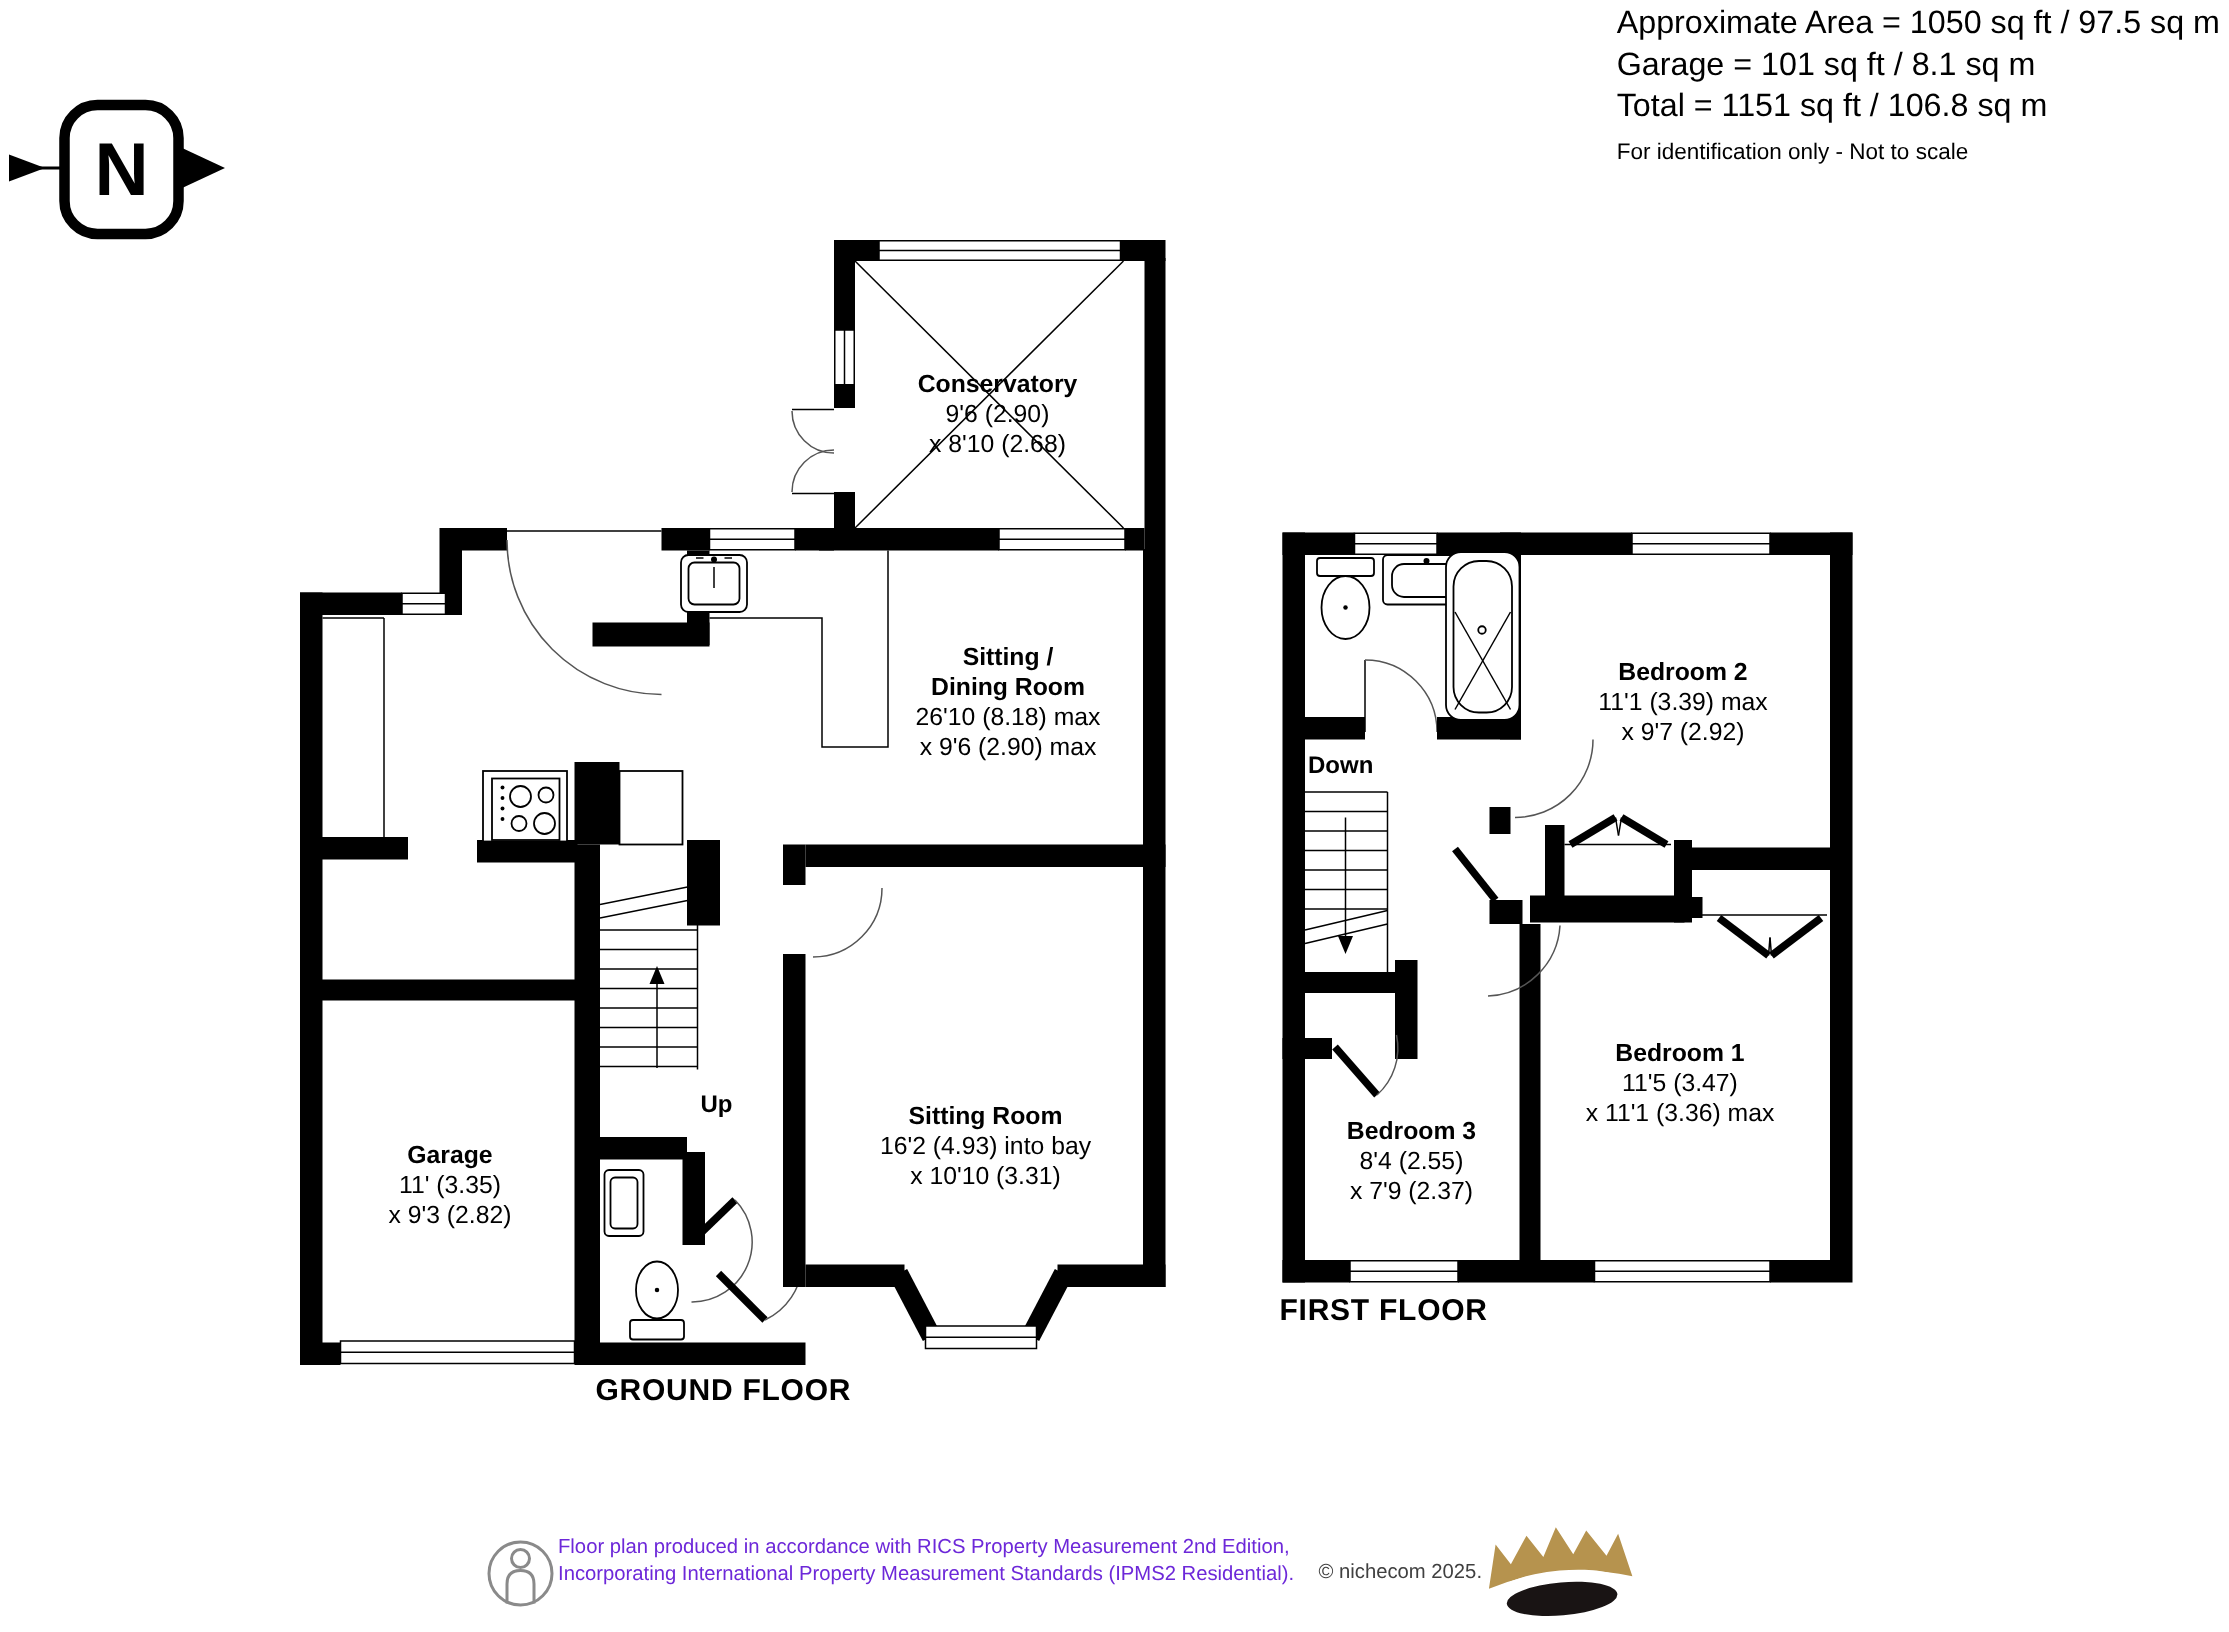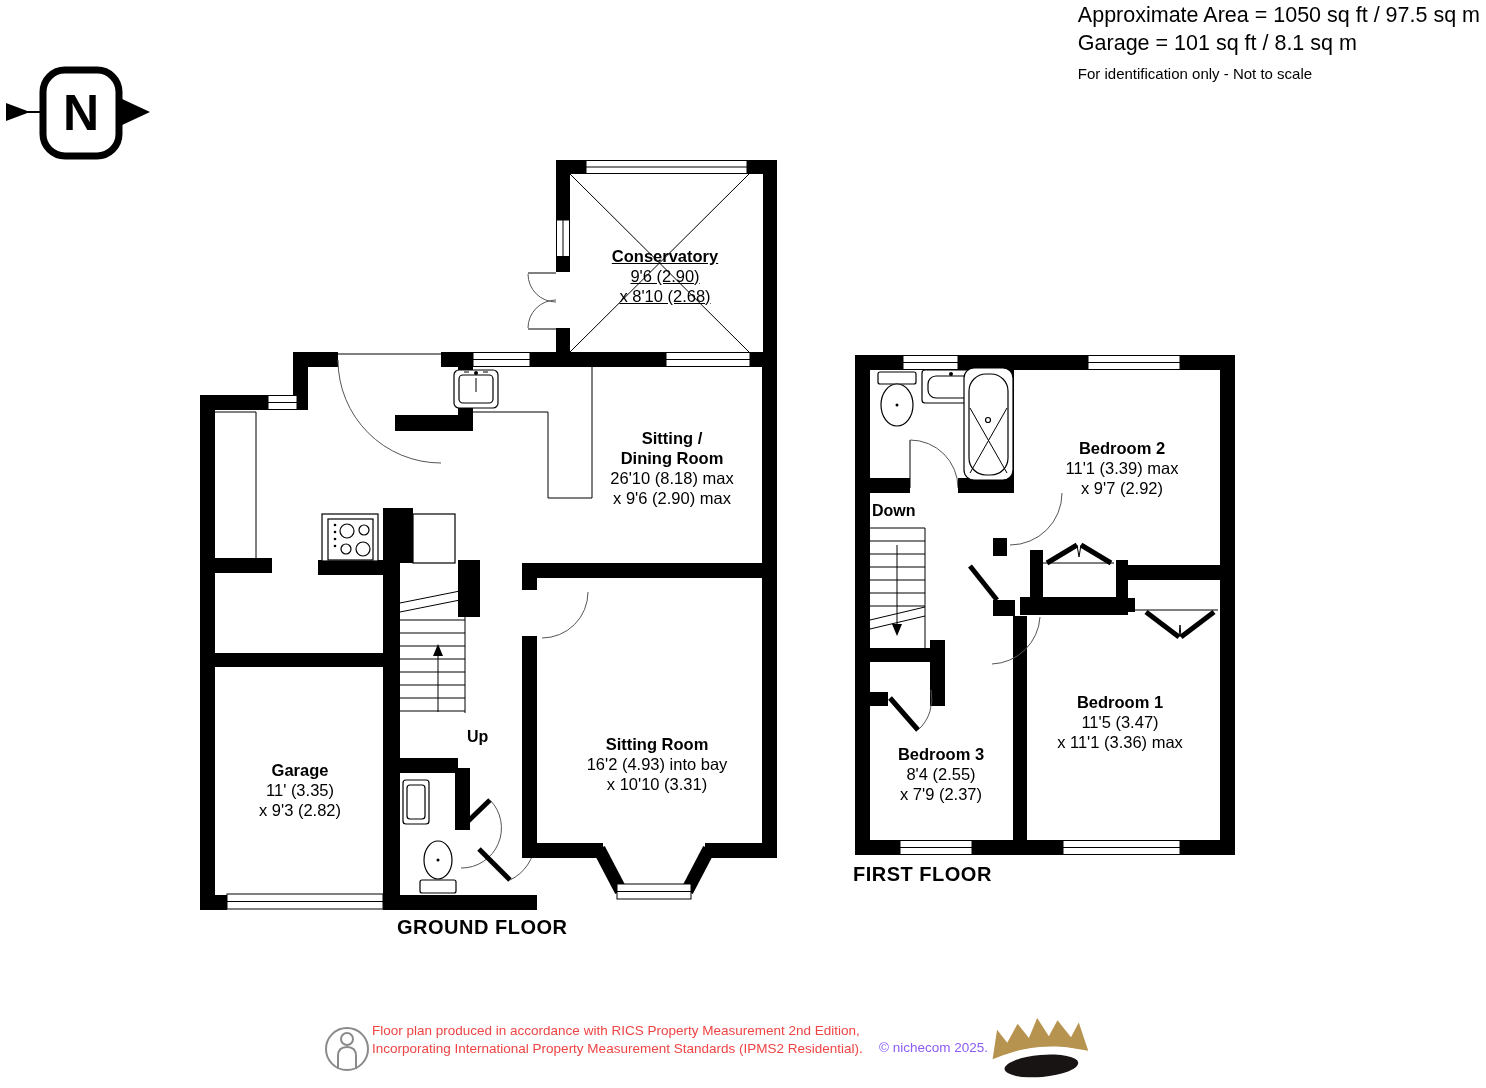--- a/index.html
+++ b/index.html
@@ -16,23 +16,23 @@
   .ntext{font-family:"Liberation Sans",sans-serif;font-weight:bold;font-size:50px;}
   .area-block{position:absolute;top:2px;right:6px;text-align:left;
               font-size:21.5px;line-height:27.5px;}
   .area-note{font-size:15px;margin-top:3px;}
   .room-label{position:absolute;transform:translateX(-50%);text-align:center;
               white-space:nowrap;font-size:16.5px;line-height:20px;}
   .room-label .rname{font-weight:bold;}
   .floor-title{position:absolute;font-weight:bold;font-size:20px;letter-spacing:.5px;}
   .stair-label{position:absolute;font-weight:bold;font-size:16px;}
   .footer-text{position:absolute;left:372px;top:1022px;font-size:13.5px;
-               line-height:17.5px;color:#ef4444;}
+               line-height:17.5px;color:#6d28d9;}
   .footer-text .ref{margin-left:20px;}
-  .copyright{position:absolute;left:879px;top:1040px;font-size:13.5px;color:#8b5cf6;}
+  .copyright{position:absolute;left:879px;top:1040px;font-size:13.5px;color:#404040;}
 </style>
 </head>
 <body>
 
 <div class="canvas">
 
   <svg width="1486" height="1088" viewBox="0 0 1486 1088">
 
     <g>
       <line x1="8" y1="112" x2="132" y2="112" stroke="#000" stroke-width="2"></line>
@@ -285,24 +285,25 @@
       <path fill="#b6934e" d="M992,1055 L999,1026 L1008,1040 L1020,1022 L1030,1037 L1040,1018
                L1050,1037 L1060,1022 L1072,1040 L1081,1026 L1088,1055 Q1040,1040 992,1055 Z"></path>
       <ellipse cx="1040" cy="1060" rx="44" ry="13" fill="#ffffff"></ellipse>
       <ellipse cx="1040" cy="1066" rx="37" ry="11" fill="#191414"></ellipse>
     </g>
   </svg>
 
   <div class="area-block">
     <div>Approximate Area = 1050 sq ft / 97.5 sq m</div>
     <div>Garage = 101 sq ft / 8.1 sq m</div>
+    <div>Total = 1151 sq ft / 106.8 sq m</div>
     <div class="area-note">For identification only - Not to scale</div>
   </div>
 
-  <div class="room-label" style="left:665px;top:246px;text-decoration:underline;">
+  <div class="room-label" style="left:665px;top:246px;">
     <div class="rname">Conservatory</div>
     <div class="rdim">9'6 (2.90)</div>
     <div class="rdim">x 8'10 (2.68)</div>
   </div>
 
   <div class="room-label" style="left:672px;top:428px;">
     <div class="rname">Sitting /</div>
     <div class="rname">Dining Room</div>
     <div class="rdim">26'10 (8.18) max</div>
     <div class="rdim">x 9'6 (2.90) max</div>

